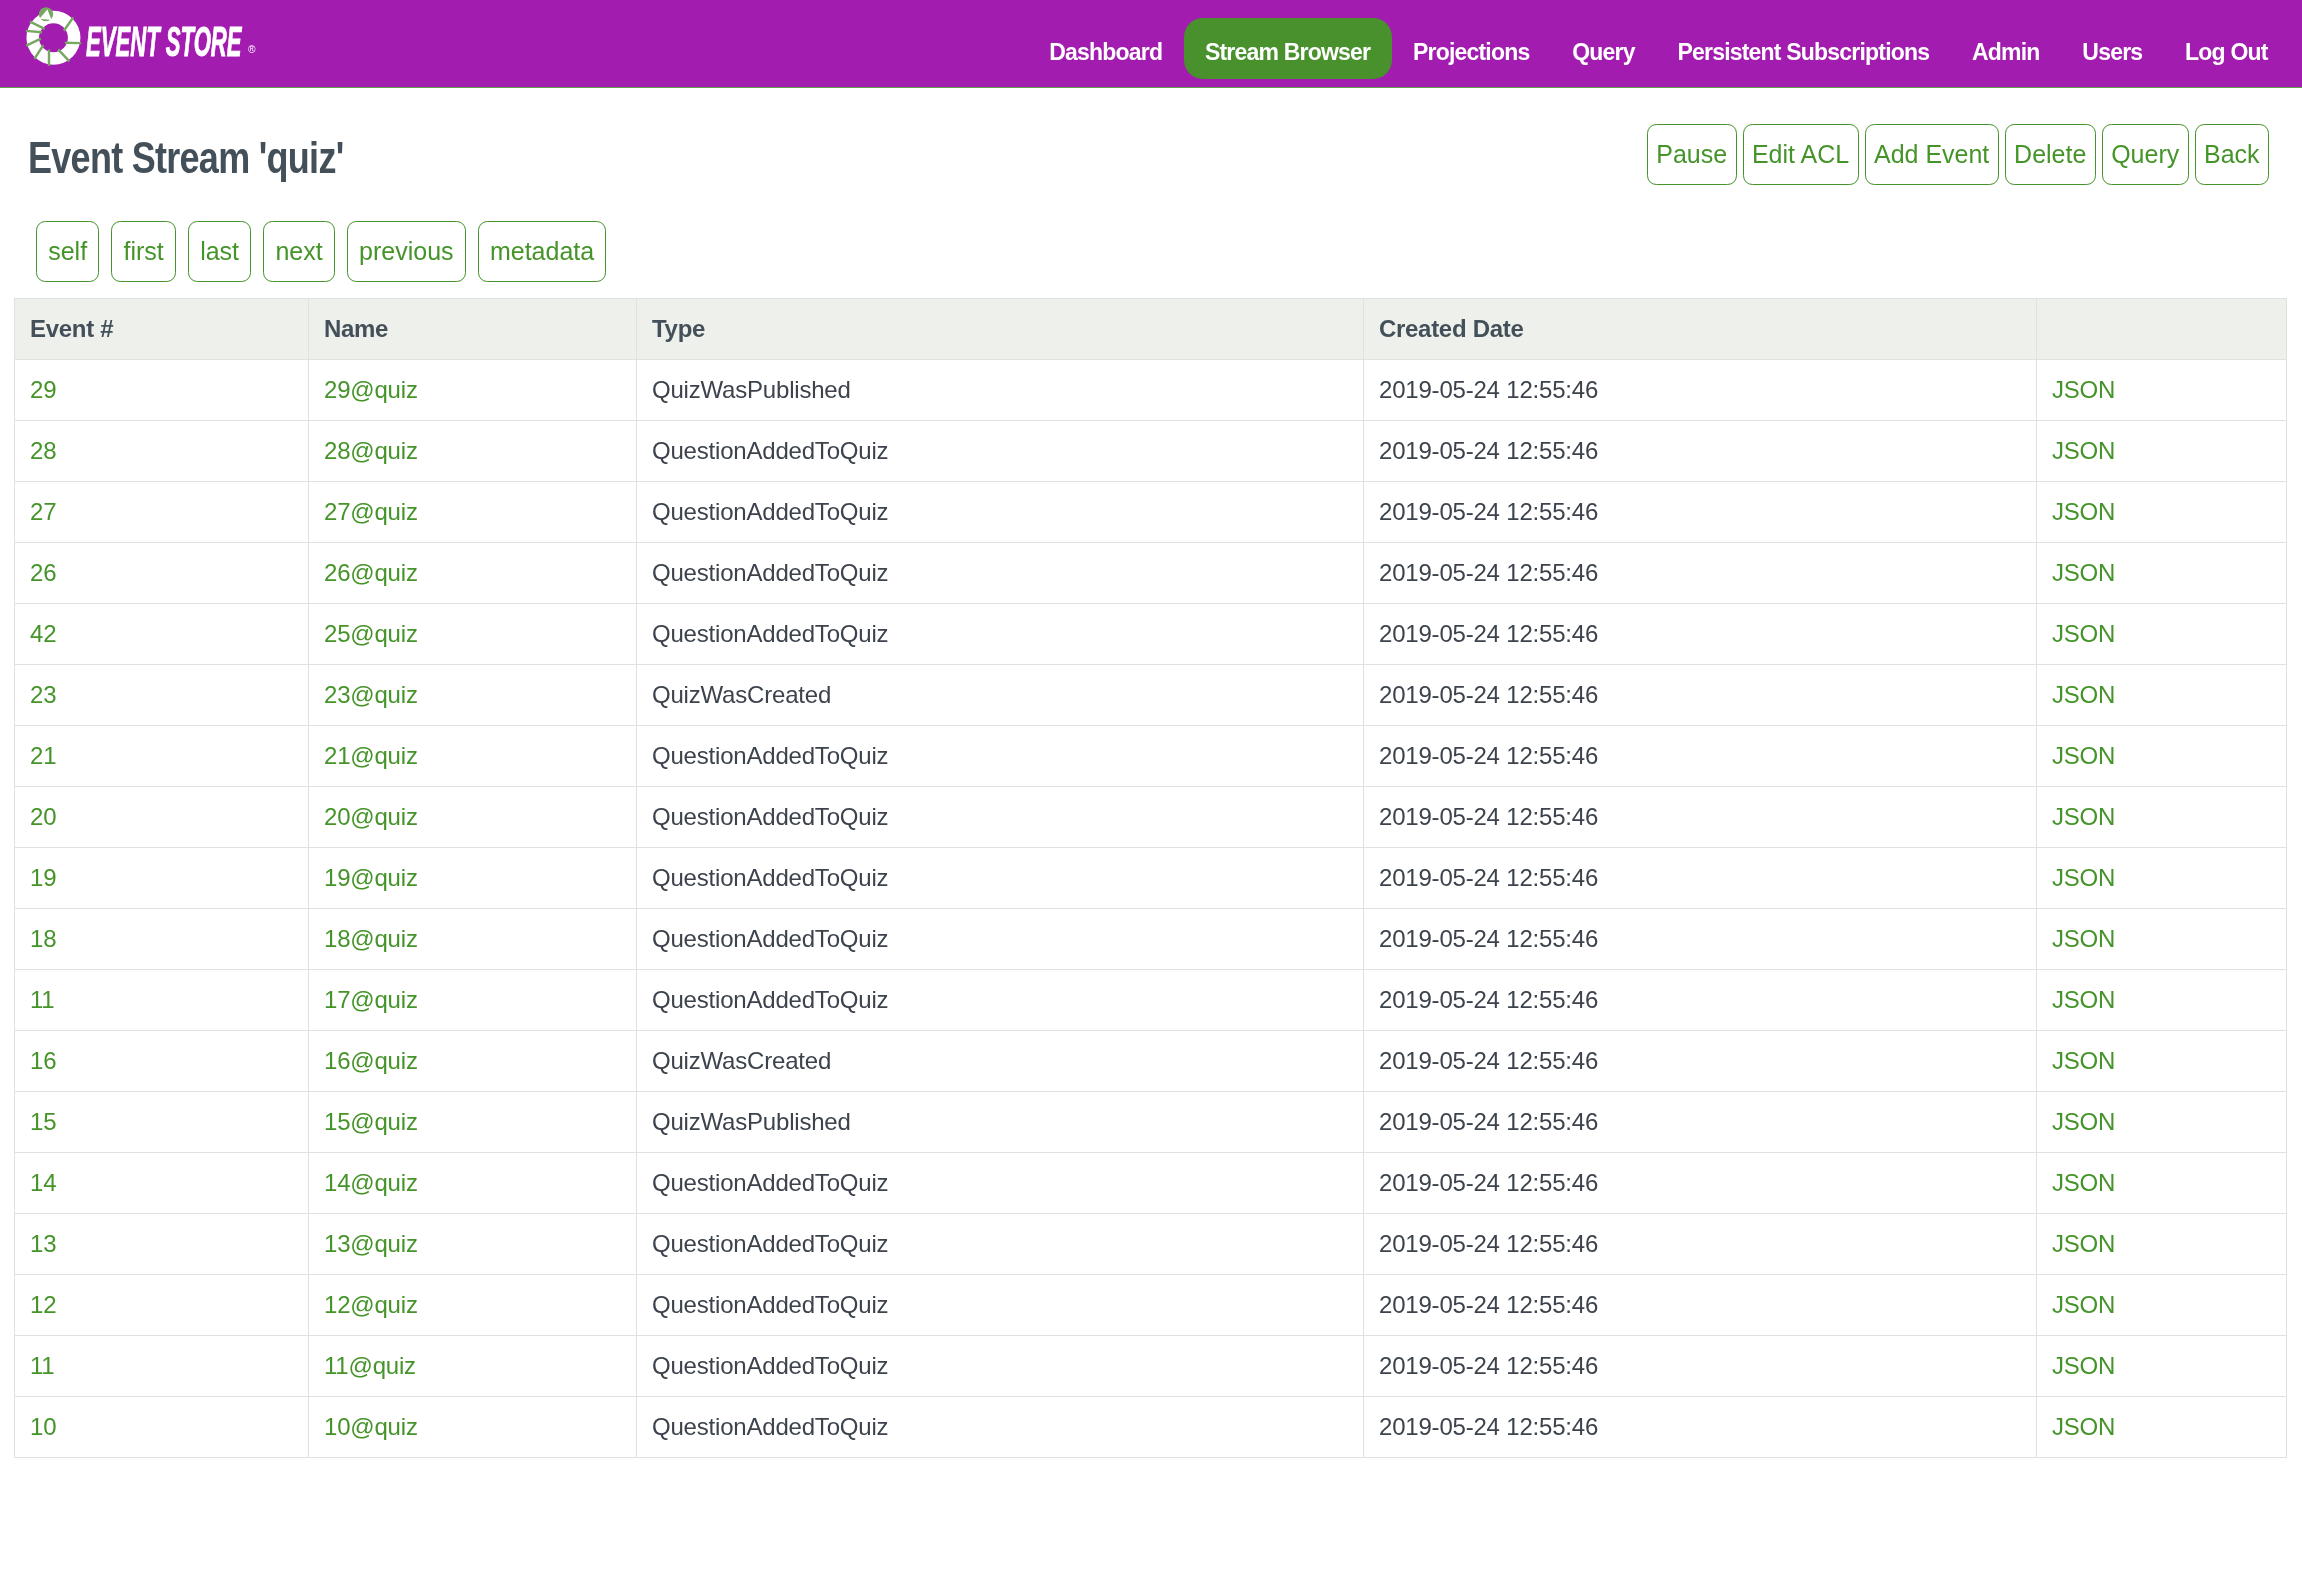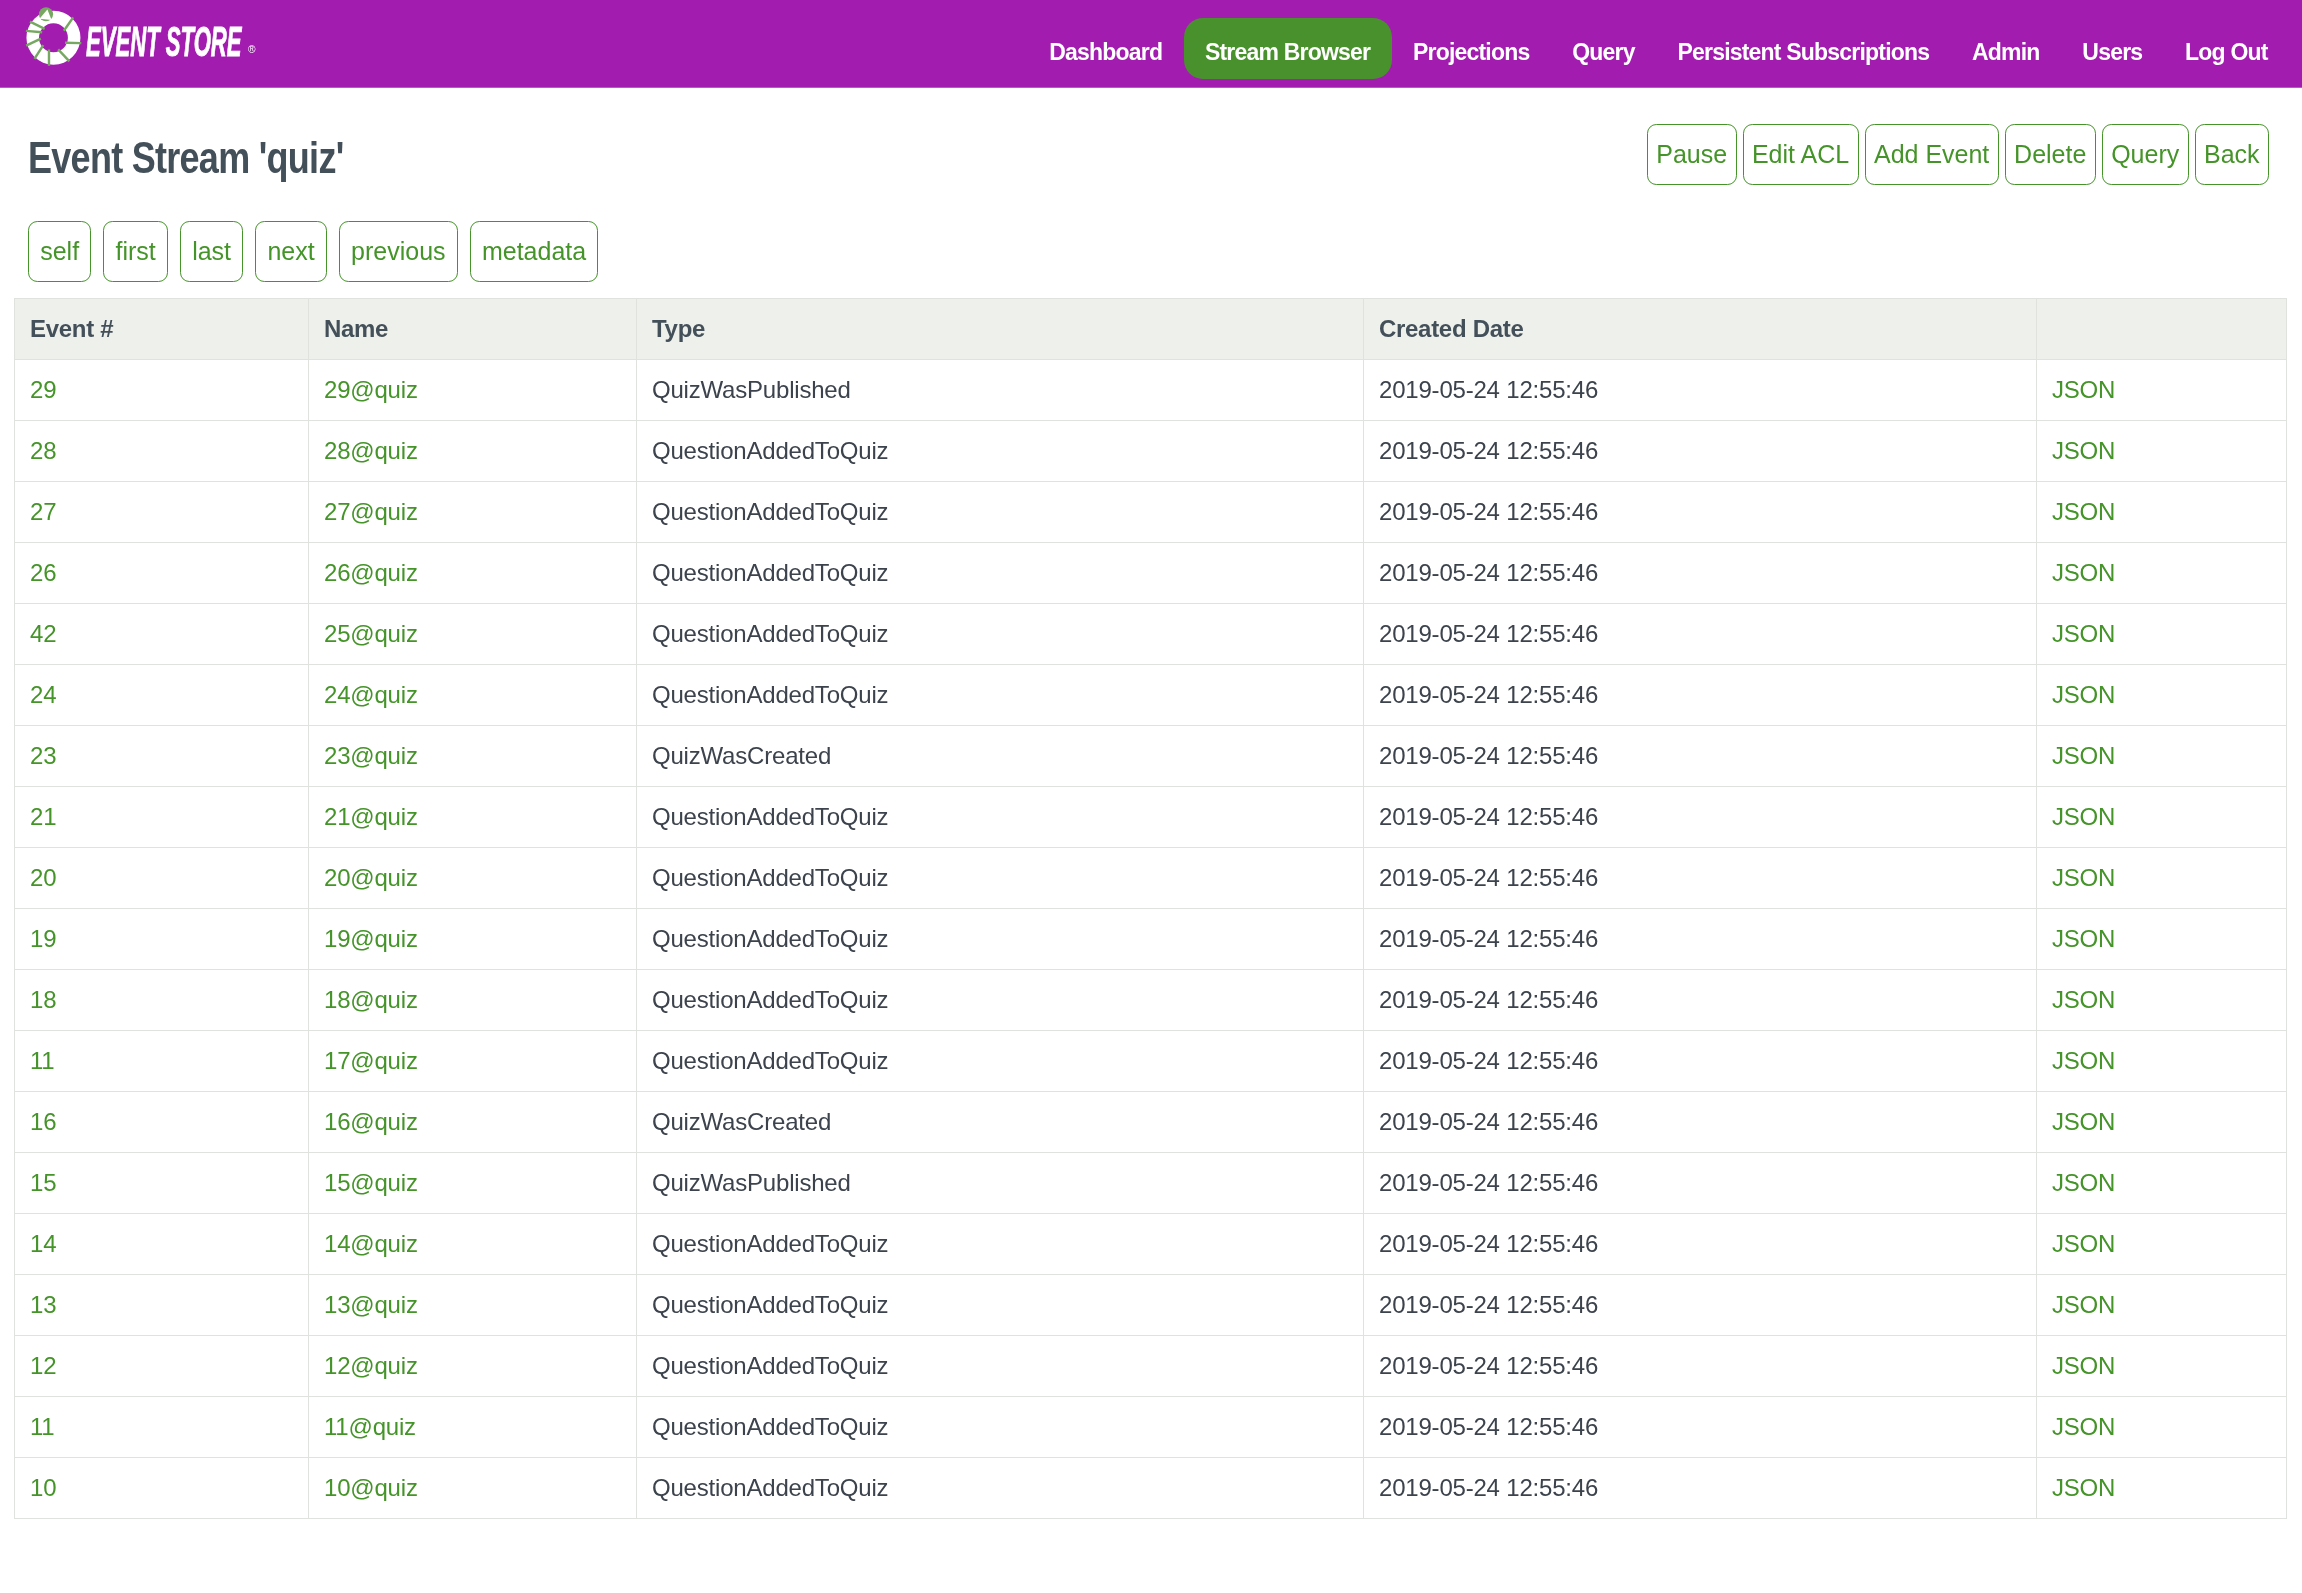--- a/index.html
+++ b/index.html
@@ -19,21 +19,21 @@
   font-size:45px; line-height:45px; color:#445059; font-weight:bold;
   margin-top:47px; white-space:nowrap;
 }
 h1 span { display:inline-block; transform:scaleX(0.8); transform-origin:0 0; letter-spacing:-0.9px; }
 .actions { margin-left:auto; margin-top:36px; display:flex; gap:6px; }
 .btn {
   display:block; background:#fff; border:1.9px solid #459429; color:#459429;
   border-radius:9.3px; font-size:25px; font-family:"Liberation Sans", sans-serif;
   line-height:27px; padding:16px 8.4px; white-space:nowrap;
 }
-.links { display:flex; gap:12px; padding-left:28px; margin-top:36px; }
+.links { display:flex; gap:12px; padding-left:36px; margin-top:36px; }
 .links .btn { padding:16px 11.2px; }
 table {
   border-collapse:collapse; table-layout:fixed;
   width:2272px; margin-left:14px; margin-top:16px;
 }
 col.c1{width:294px;} col.c2{width:328px;} col.c3{width:727px;} col.c4{width:673px;} col.c5{width:250px;}
 th, td {
   border:1.9px solid #e0e2de; text-align:left; vertical-align:middle;
   padding:0 0 0 15px; overflow:hidden; white-space:nowrap;
 }
@@ -142,27 +142,20 @@
           <td class="g">JSON</td>
         </tr>
       <tr>
           <td class="g">42</td>
           <td class="g">25@quiz</td>
           <td>QuestionAddedToQuiz</td>
           <td>2019-05-24 12:55:46</td>
           <td class="g">JSON</td>
         </tr>
       <tr>
-          <td class="g">24</td>
-          <td class="g">24@quiz</td>
-          <td>QuestionAddedToQuiz</td>
-          <td>2019-05-24 12:55:46</td>
-          <td class="g">JSON</td>
-        </tr>
-      <tr>
           <td class="g">23</td>
           <td class="g">23@quiz</td>
           <td>QuizWasCreated</td>
           <td>2019-05-24 12:55:46</td>
           <td class="g">JSON</td>
         </tr>
       <tr>
           <td class="g">21</td>
           <td class="g">21@quiz</td>
           <td>QuestionAddedToQuiz</td>

